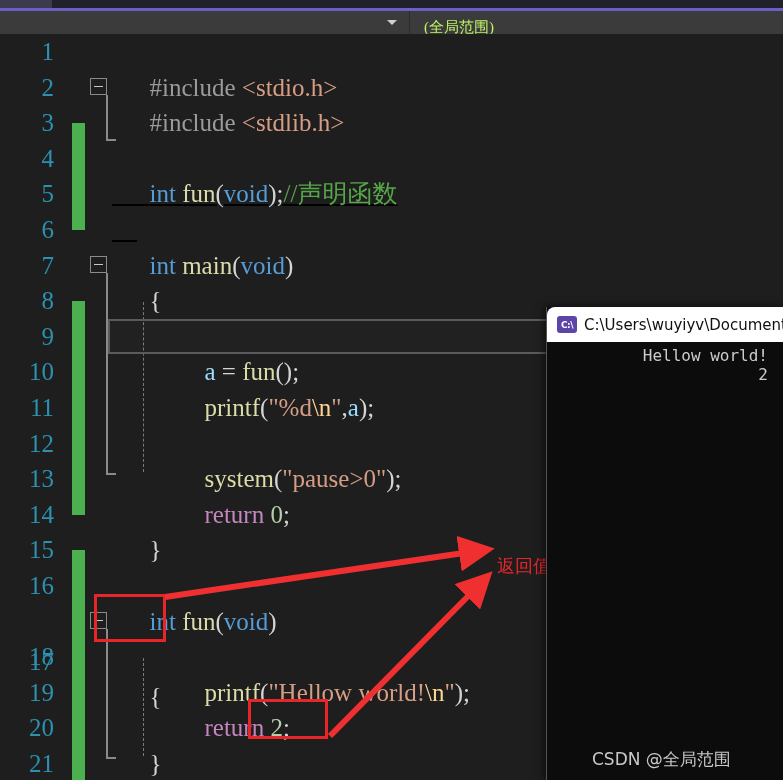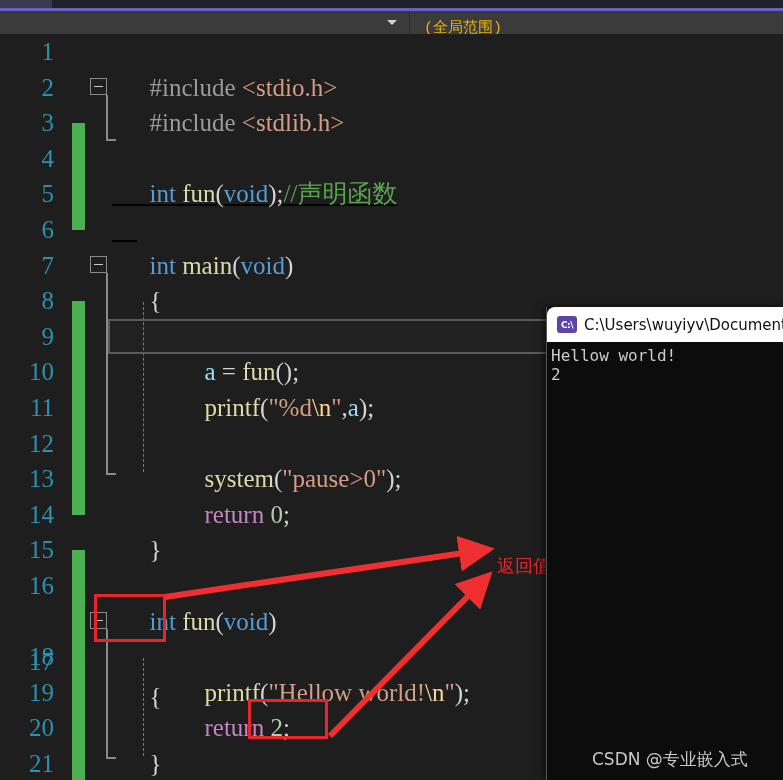--- a/index.html
+++ b/index.html
@@ -23,22 +23,22 @@
     display:flex;align-items:center;justify-content:flex-end;
   }
   #nav-dropdown .caret{
     width:0;height:0;margin-right:12px;
     border-left:5px solid transparent;border-right:5px solid transparent;
     border-top:5px solid #cfcfcf;
   }
   #nav-scope{
     position:absolute;left:412px;top:0;height:32px;
     display:flex;align-items:center;padding-left:12px;
-    color:#eab308;font-size:15px;
-    font-family:Liberation Mono, monospace;
+    color:#bef264;font-size:15px;
+    font-family:Liberation Serif, serif;
   }
 
   
   #editor{
     position:absolute;left:0;top:34px;width:783px;height:746px;
     background:#1e1e1e;overflow:hidden;
   }
   #gutter-bg{position:absolute;left:0;top:0;width:108px;height:746px;background:#1e1e1e;}
 
   .row{position:absolute;left:0;width:783px;height:35.6px;}
@@ -102,23 +102,24 @@
     display:flex;align-items:center;justify-content:center;flex:none;
     color:#ffffff;font-size:9px;font-weight:bold;
     font-family:"DejaVu Sans","Liberation Sans",sans-serif;letter-spacing:-0.5px;
   }
   #console-title{
     margin-left:7px;color:#101010;font-size:15px;white-space:nowrap;overflow:hidden;
     font-family:"DejaVu Sans","Liberation Sans",sans-serif;
   }
   #console-body{
     position:absolute;left:0;top:35px;width:237px;height:438px;
-    padding:4px 5px 0 4px;box-sizing:border-box;
+    padding:4px 16px 0 4px;box-sizing:border-box;
     color:#cccccc;font-size:16px;line-height:19px;white-space:pre;
     font-family:"DejaVu Sans Mono","Liberation Mono",monospace;
+    text-align:right;
   }
 
   
   #anno-text{
     position:absolute;left:497px;top:518px;width:286px;
     color:#e8262a;font-size:18px;line-height:27px;
     font-family:"DejaVu Sans","Liberation Sans",sans-serif;
   }
   .redbox{position:absolute;border:3px solid #e8262a;box-sizing:border-box;}
   #redbox-int{left:94px;top:560px;width:72px;height:48px;}
@@ -321,13 +322,13 @@
 
 <div id="console">
   <div id="console-titlebar">
     <div id="console-icon">C:\</div>
     <div id="console-title">C:\Users\wuyiyv\Documents</div>
   </div>
   <div id="console-body">Hellow world!
 2</div>
 </div>
 
-<div id="watermark">CSDN @专业嵌入式</div>
+<div id="watermark">CSDN @全局范围</div>
 
 </body></html>

